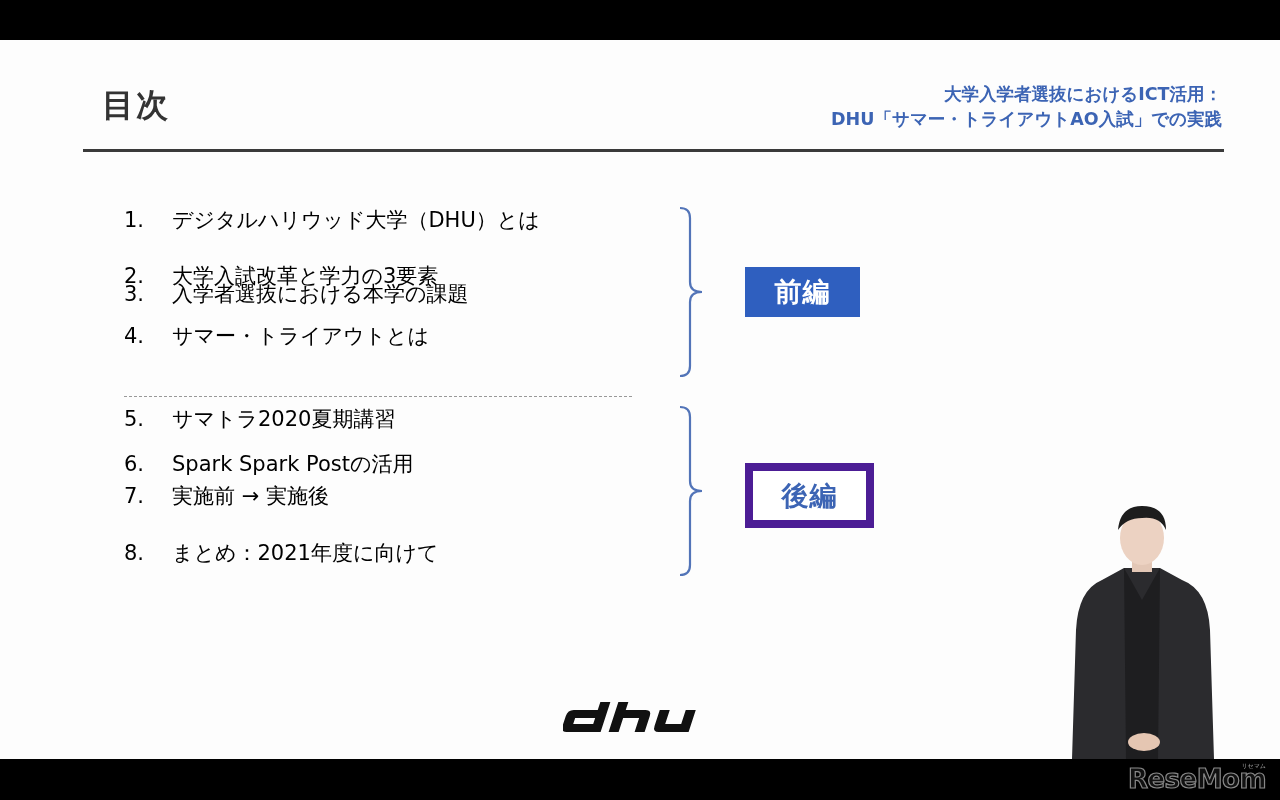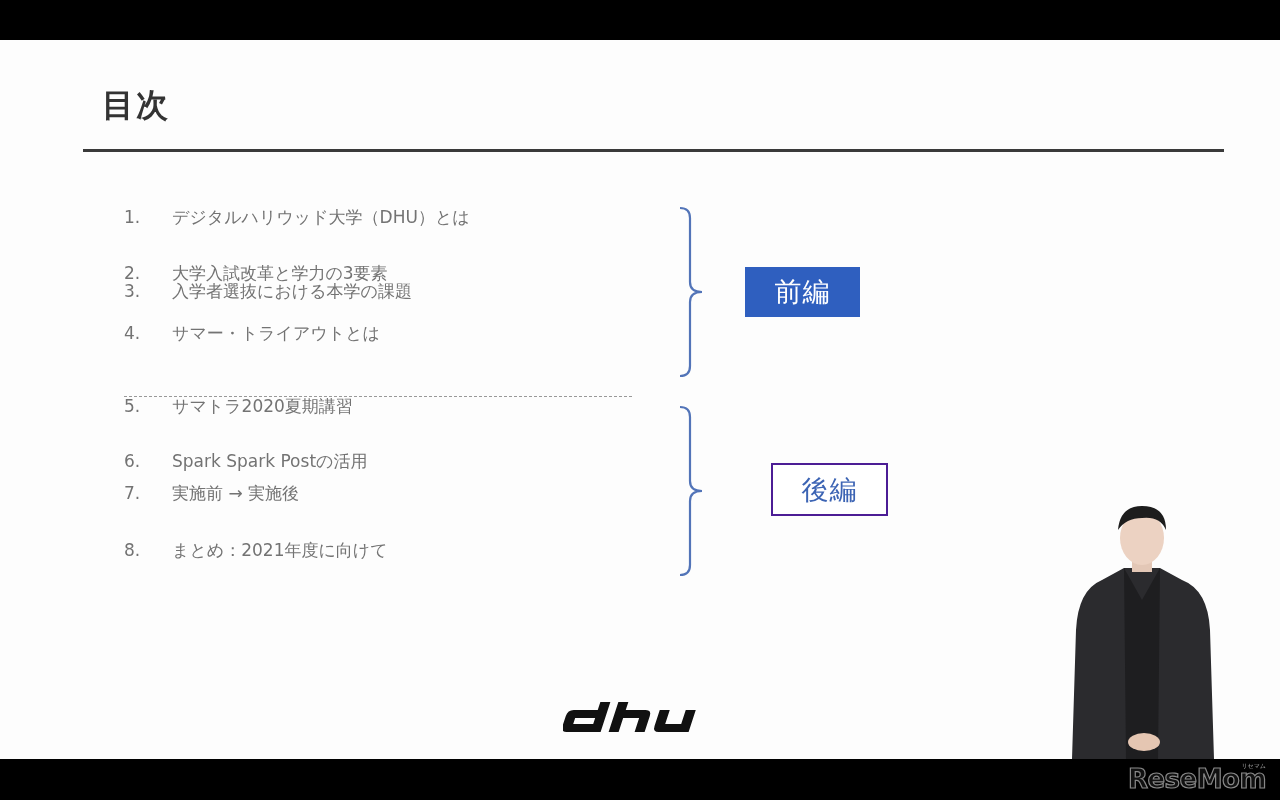--- a/index.html
+++ b/index.html
@@ -5,56 +5,60 @@
   html, body { margin:0; padding:0; }
   body { width:1280px; height:800px; background:#000; position:relative; overflow:hidden;
          font-family:"DejaVu Sans", sans-serif; }
   .letterbox-top { position:absolute; left:0; top:0; width:1280px; height:40px; background:#000; }
   .letterbox-bottom { position:absolute; left:0; top:759px; width:1280px; height:41px; background:#000; }
   .slide { position:absolute; left:0; top:40px; width:1280px; height:719px; background:#fdfdfd; }
   .title { position:absolute; left:102px; top:44px; font-size:32px; color:#333; font-weight:bold; letter-spacing:2px; }
   .subtitle { position:absolute; right:58px; top:42px; text-align:right; color:#3c64b4; font-size:17.5px; line-height:25px; font-weight:bold; }
   .header-rule { position:absolute; left:83px; top:109px; width:1141px; height:3px; background:#3a3a3a; }
   .toc { position:absolute; left:124px; top:166px; }
-  .toc-item { position:absolute; left:0; white-space:nowrap; font-size:17px; color:#737373; }
+  .toc-item { position:absolute; left:0; white-space:nowrap; font-size:21px; color:#000000; }
   .toc-num { display:inline-block; width:48px; }
   .divider { position:absolute; left:124px; top:356px; width:508px; border-top:1px dashed #999; }
   .brace { position:absolute; }
-  .tag { position:absolute; display:flex; align-items:center; justify-content:center; font-size:27px; font-weight:normal; letter-spacing:1px; }
+  .tag { position:absolute; display:flex; align-items:center; justify-content:center; font-size:27px; font-weight:bold; letter-spacing:1px; }
   .tag-filled { left:745px; top:227px; width:115px; height:50px; background:#2f5fbf; color:#fff; }
-  .tag-outline { left:771px; top:423px; width:113px; height:49px; border:2px solid #4c1d95; color:#3c64b4; background:#fff;text-align:right; }
+  .tag-outline { left:745px; top:423px; width:113px; height:49px; border:8px solid #4c1d95; color:#3c64b4; background:#fff;text-align:right; }
   .logo { position:absolute; left:563px; top:660px; }
   .presenter { position:absolute; left:1062px; top:440px; width:160px; height:279px; }
   .watermark { position:absolute; right:14px; top:764px; font-size:26px; font-weight:bold; color:#111;
                -webkit-text-stroke:1.2px #888; letter-spacing:-0.5px; font-family:"DejaVu Sans", sans-serif; }
   .watermark-sup { position:absolute; right:14px; top:762px; font-size:6px; color:#aaa; }
 </style>
 </head>
 <body>
 
 <div class="letterbox-top"></div>
 
 <div class="slide">
   <div class="title">目次</div>
+  <div class="subtitle">
+    <div>大学入学者選抜におけるICT活用：</div>
+    <div>DHU「サマー・トライアウトAO入試」での実践</div>
+  </div>
   <div class="header-rule"></div>
 
   <div class="toc">
     <div class="toc-item" style="top:0px">
       <span class="toc-num">1.</span><span>デジタルハリウッド大学（DHU）とは</span>
     </div>
     <div class="toc-item" style="top:56px">
       <span class="toc-num">2.</span><span>大学入試改革と学力の3要素</span>
     </div>
     <div class="toc-item" style="top:74px">
       <span class="toc-num">3.</span><span>入学者選抜における本学の課題</span>
     </div>
     <div class="toc-item" style="top:116px">
       <span class="toc-num">4.</span><span>サマー・トライアウトとは</span>
     </div>
-    <div class="toc-item" style="top:189px">
+    <div class="toc-item" style="top:199px">
       <span class="toc-num">5.</span><span>サマトラ2020夏期講習</span>
     </div>
     <div class="toc-item" style="top:244px">
       <span class="toc-num">6.</span><span>Spark Spark Postの活用</span>
     </div>
     <div class="toc-item" style="top:276px">
       <span class="toc-num">7.</span><span>実施前 → 実施後</span>
     </div>
     <div class="toc-item" style="top:333px">
       <span class="toc-num">8.</span><span>まとめ：2021年度に向けて</span>

